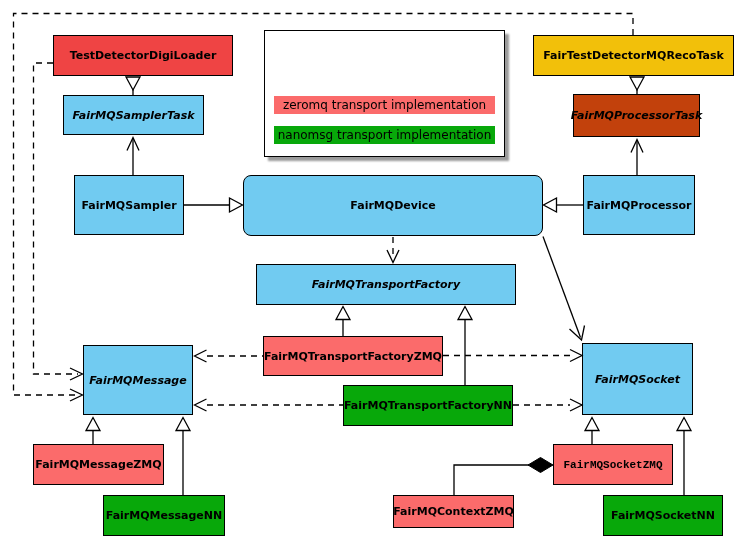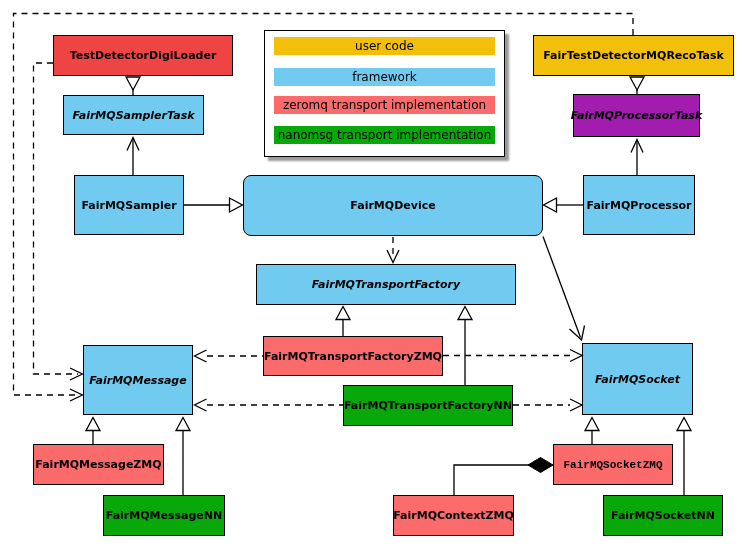--- a/index.html
+++ b/index.html
@@ -33,21 +33,21 @@
 </style>
 </head>
 <body>
 
 <div class="node" style="left: 53px; top: 35px; width: 180px; height: 41px; background-color: #ef4444;">TestDetectorDigiLoader</div>
 
 <div class="node" style="left: 533px; top: 35px; width: 201px; height: 41px; background-color: rgb(242, 192, 10);">FairTestDetectorMQRecoTask</div>
 
 <div class="node abstract" style="left: 63px; top: 95px; width: 141px; height: 40px; background-color: rgb(113, 203, 241);">FairMQSamplerTask</div>
 
-<div class="node abstract" style="left: 573px; top: 94px; width: 127px; height: 43px; background-color: #a21caf;">FairMQProcessorTask</div>
+<div class="node abstract" style="left: 573px; top: 94px; width: 127px; height: 43px; background-color: #c2410c;">FairMQProcessorTask</div>
 
 <div class="node" style="left: 74px; top: 175px; width: 110px; height: 60px; background-color: rgb(113, 203, 241);">FairMQSampler</div>
 
 <div class="node" style="left: 243px; top: 175px; width: 300px; height: 61px; background-color: rgb(113, 203, 241); border-radius: 8px;">FairMQDevice</div>
 
 <div class="node" style="left: 583px; top: 175px; width: 112px; height: 60px; background-color: rgb(113, 203, 241);">FairMQProcessor</div>
 
 <div class="node abstract" style="left: 256px; top: 264px; width: 260px; height: 41px; background-color: rgb(113, 203, 241);">FairMQTransportFactory</div>
 
 <div class="node" style="left: 263px; top: 336px; width: 180px; height: 40px; background-color: rgb(251, 107, 107);">FairMQTransportFactoryZMQ</div>
@@ -55,29 +55,27 @@
 <div class="node" style="left: 343px; top: 385px; width: 170px; height: 41px; background-color: rgb(8, 168, 10);">FairMQTransportFactoryNN</div>
 
 <div class="node abstract" style="left: 83px; top: 345px; width: 110px; height: 70px; background-color: rgb(113, 203, 241);">FairMQMessage</div>
 
 <div class="node abstract" style="left: 582px; top: 343px; width: 111px; height: 72px; background-color: rgb(113, 203, 241);">FairMQSocket</div>
 
 <div class="node" style="left: 33px; top: 444px; width: 131px; height: 41px; background-color: rgb(251, 107, 107);">FairMQMessageZMQ</div>
 
 <div class="node" style="left: 103px; top: 495px; width: 122px; height: 41px; background-color: rgb(8, 168, 10);">FairMQMessageNN</div>
 
-<div class="node" style="left: 393px; top: 495px; width: 121px; height: 41px; background-color: rgb(251, 107, 107);">FairMQContextZMQ</div>
+<div class="node" style="left: 393px; top: 495px; width: 121px; height: 33px; background-color: rgb(251, 107, 107);">FairMQContextZMQ</div>
 
 <div class="node" style="left: 553px; top: 444px; width: 120px; height: 41px; background-color: rgb(251, 107, 107); font-family: Liberation Mono, monospace;">FairMQSocketZMQ</div>
 
 <div class="node" style="left: 603px; top: 495px; width: 120px; height: 41px; background-color: rgb(8, 168, 10);">FairMQSocketNN</div>
 
 <div class="legend">
-  <div class="legend-item" style="top: 6px; background-color: rgb(242, 192, 10);">user code</div>
-  <div class="legend-item" style="top: 37px; background-color: rgb(113, 203, 241);">framework</div>
   <div class="legend-item" style="top: 65px; background-color: rgb(251, 107, 107);">zeromq transport implementation</div>
   <div class="legend-item" style="top: 95px; background-color: rgb(8, 168, 10);">nanomsg transport implementation</div>
 </div>
 
 <svg class="edges" width="748" height="549" viewBox="0 0 748 549">
 
   <g>
     <polyline class="edge-dash" points="633,35 633,13.5 13.5,13.5 13.5,395 78,395"></polyline>
     <polyline class="chev" points="70,389 82.5,395 70,401"></polyline>
   </g>

